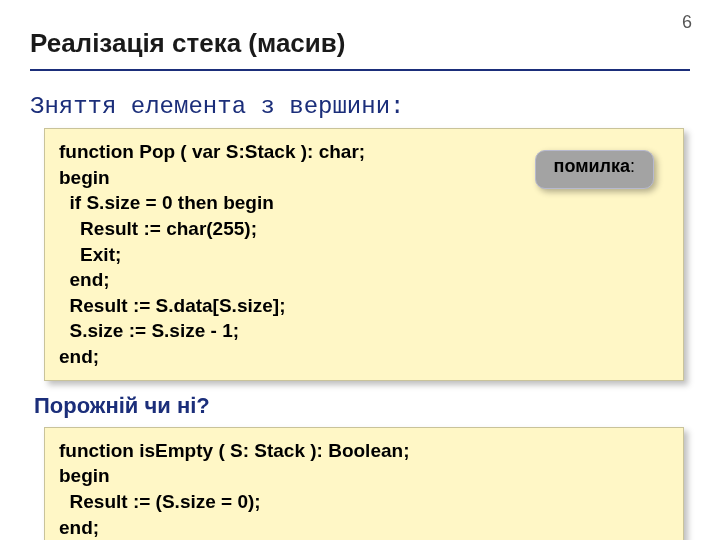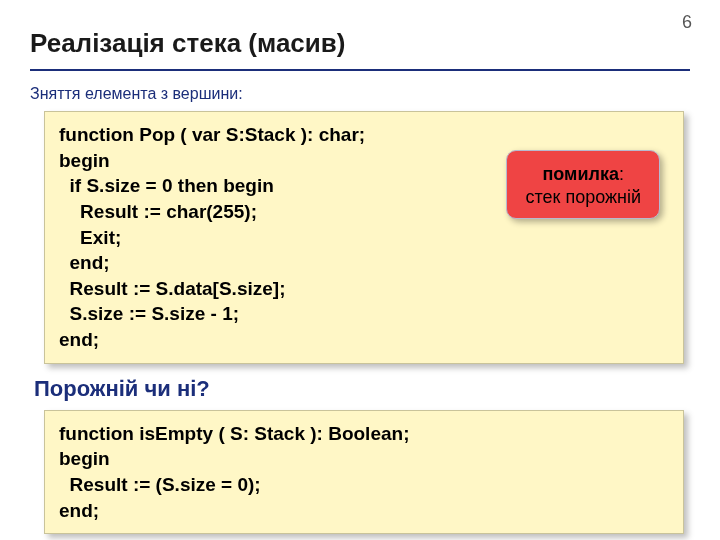--- a/index.html
+++ b/index.html
@@ -25,23 +25,24 @@
     font-size: 26px;
     font-weight: bold;
     color: #1a1a1a;
   }
   .rule {
     margin: 4px 30px 0 30px;
     height: 2px;
     background: #1b2e7a;
   }
   .subtitle {
-    margin: 14px 30px 8px 30px;
-    font-size: 16px;
+    margin: 22px 30px 8px 30px;
+    font-size: 24px;
     color: #1b2e7a;
+    font-family: Liberation Mono, monospace;
   }
   .subtitle2 {
     margin: 12px 34px 8px 34px;
     font-size: 22px;
     color: #1b2e7a;
     font-weight: bold;
   }
   .codebox {
     margin: 0 36px 0 44px;
     background: #fff7c6;
@@ -51,26 +52,26 @@
     font-size: 19px;
     font-weight: bold;
     color: #000;
     line-height: 1.35;
     padding: 10px 14px;
     white-space: pre;
     position: relative;
   }
   .callout {
     position: absolute;
-    right: 60px;
+    right: 66px;
     top: 150px;
-    background: #ef4444;
+    background: #a3a3a3;
     border: 1px solid #b7b9cf;
     border-radius: 10px;
-    padding: 12px 18px 10px 18px;
+    padding: 4px 18px 10px 18px;
     font-family: Arial, Helvetica, sans-serif;
     font-size: 18px;
     font-weight: normal;
     color: #000;
     text-align: center;
     box-shadow: 3px 3px 6px rgba(0,0,0,0.3);
     line-height: 1.25;
   }
   .callout .l1 { font-weight: bold; }
 </style>
@@ -91,21 +92,20 @@
   if S.size = 0 then begin
     Result := char(255);
     Exit;
   end;
   Result := S.data[S.size];
   S.size := S.size - 1;
 end;</div>
 
 <div class="callout">
   <span class="l1">помилка</span><span>:</span><br>
-  <span>стек порожній</span>
 </div>
 
 <div class="subtitle2">Порожній чи ні?</div>
 
 <div class="codebox">function isEmpty ( S: Stack ): Boolean;
 begin
   Result := (S.size = 0);
 end;</div>
 
 </body></html>

